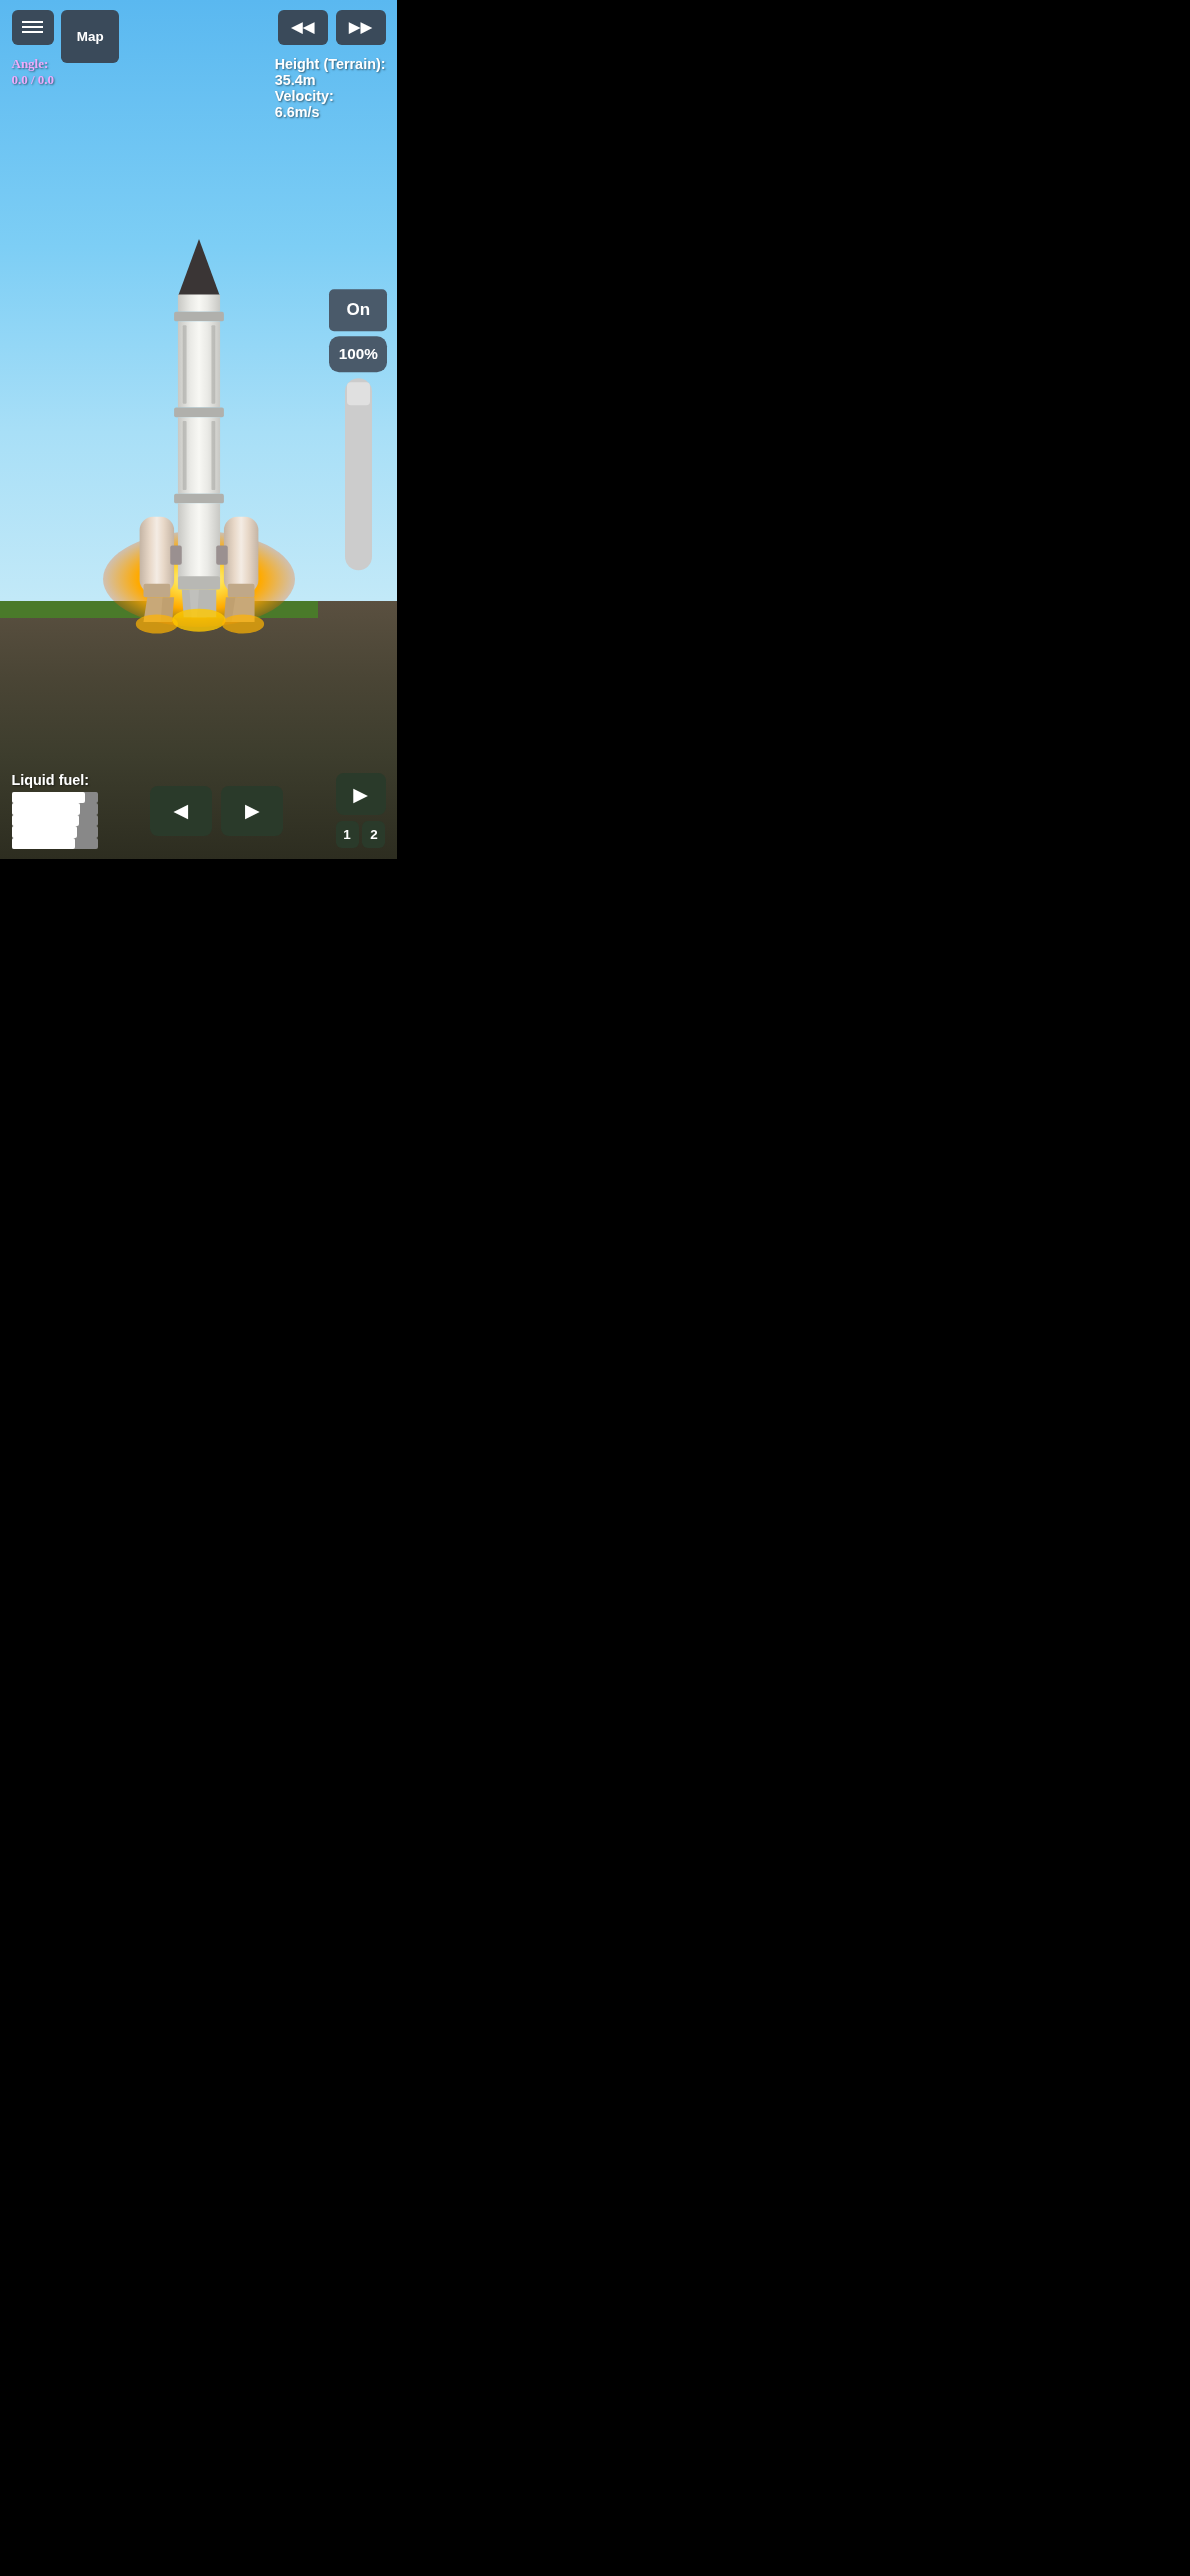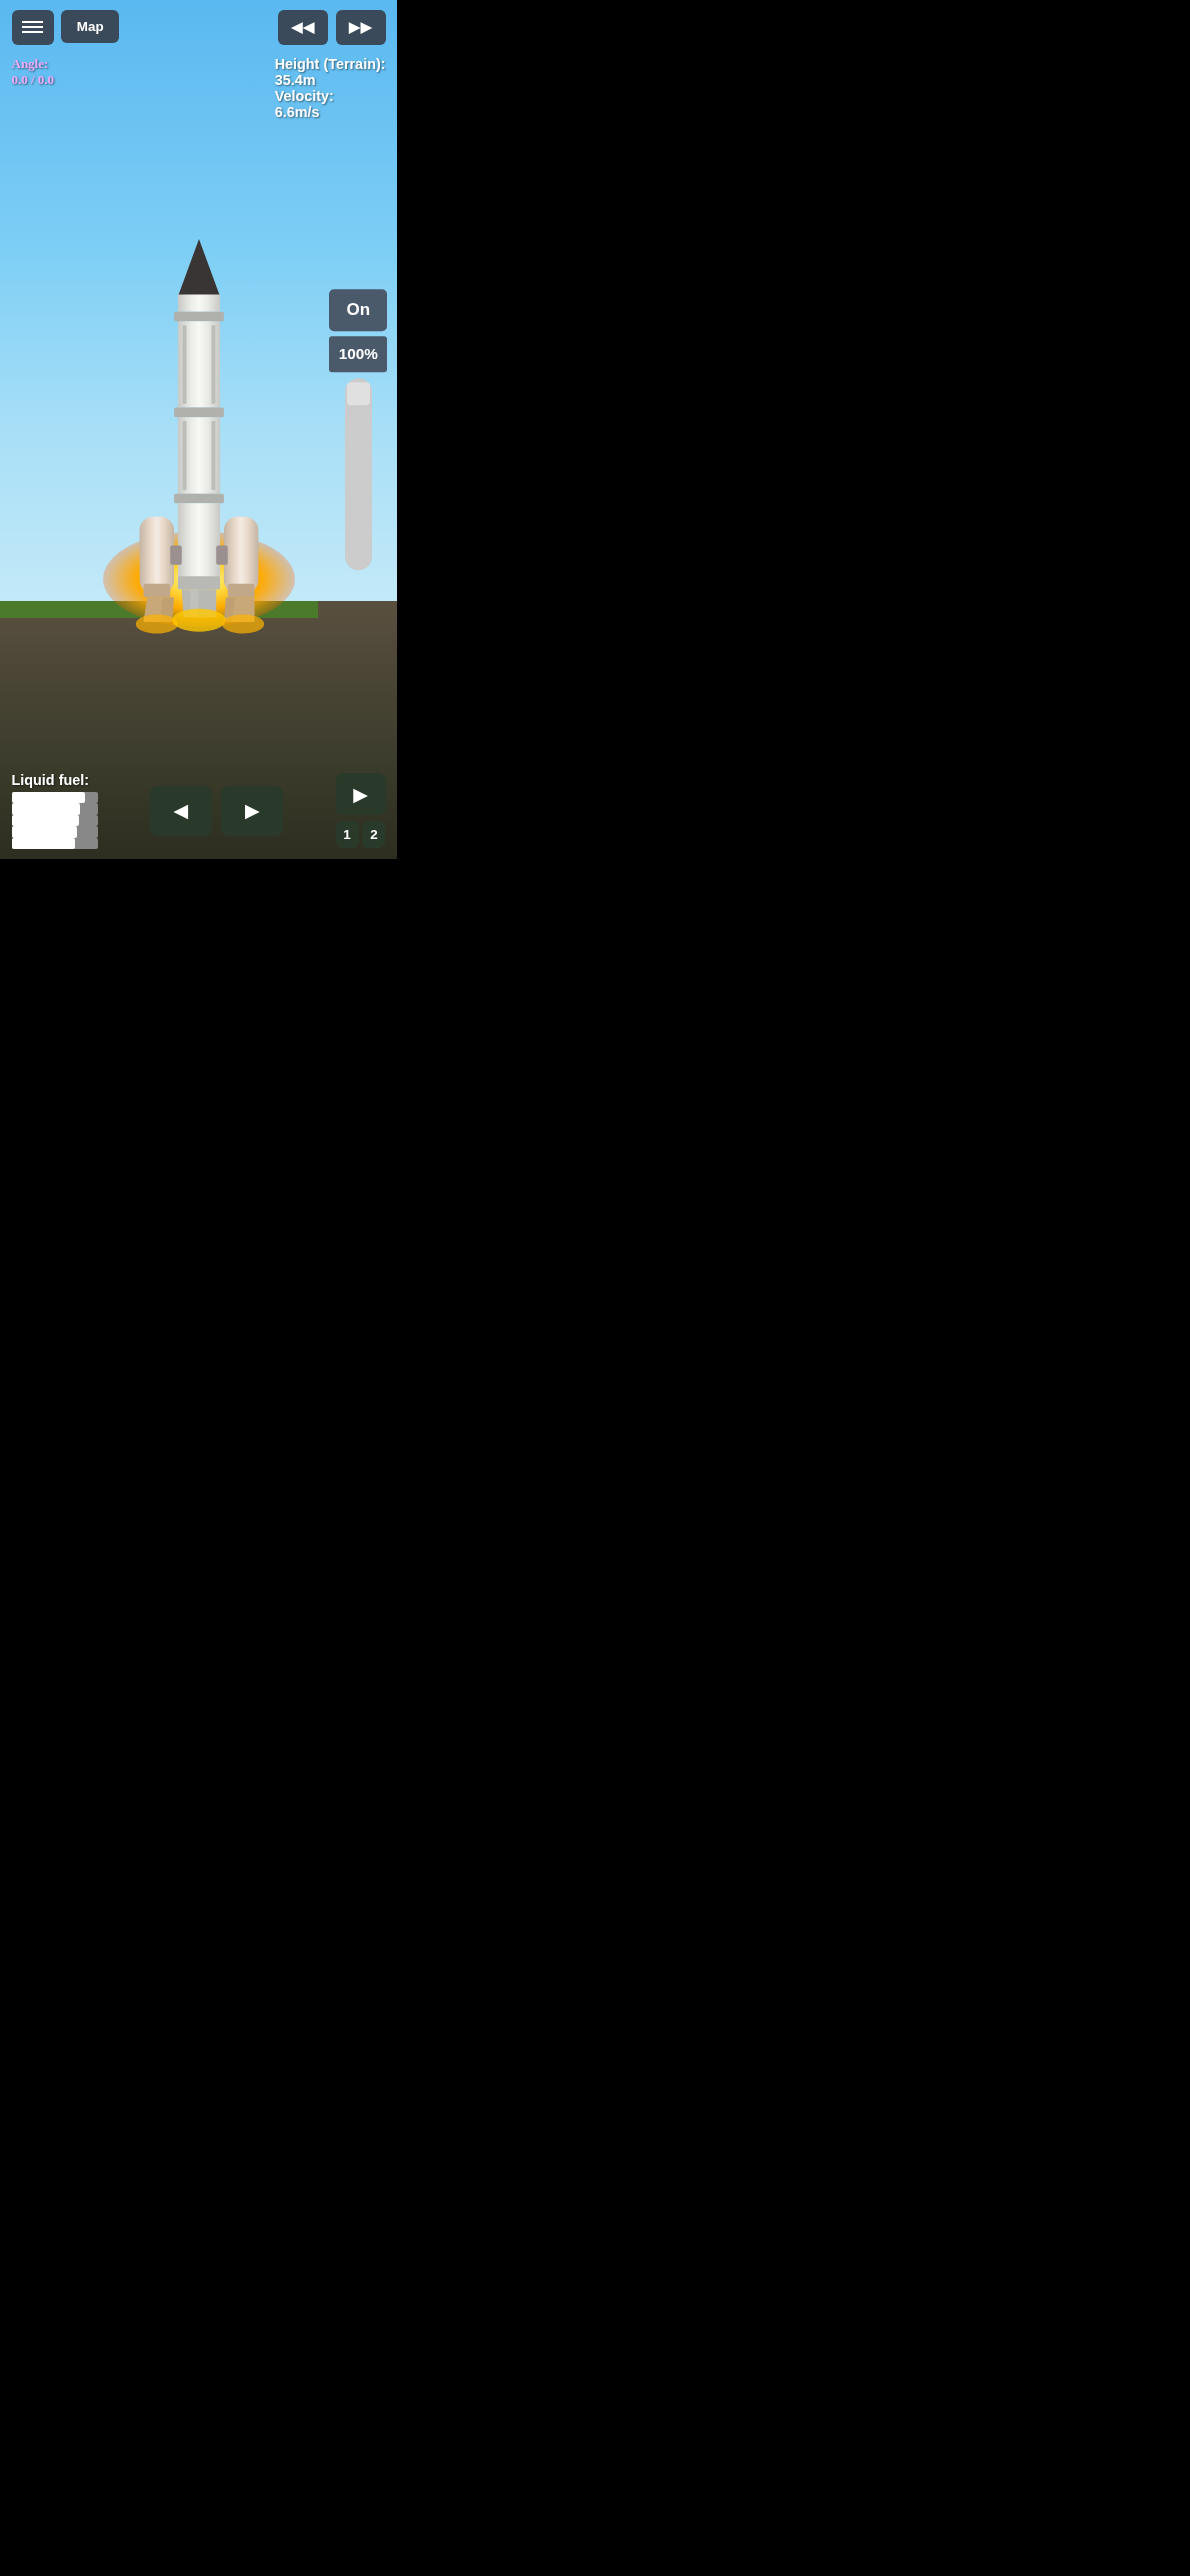--- a/index.html
+++ b/index.html
@@ -101,21 +101,21 @@
       justify-content: center;
     }
 
     #menu-btn {
       width: 42px;
       height: 35px;
     }
 
     #map-btn {
       width: 58px;
-      height: 33px;
+      height: 53px;
     }
 
     #top-right-buttons {
       display: flex;
       gap: 7.7px;
     }
 
     #rewind-btn, #fastforward-btn {
       width: 50px;
       height: 35px;
@@ -176,21 +176,21 @@
       font-size: 17px;
       font-weight: bold;
       width: 58px;
       height: 42px;
       cursor: pointer;
     }
 
     #throttle-pct {
       background: #4a5a6a;
       border: none;
-      border-radius: 3px;
+      border-radius: 10px;
       color: white;
       font-size: 15.3px;
       font-weight: bold;
       width: 58px;
       height: 36px;
       display: flex;
       align-items: center;
       justify-content: center;
     }
 

